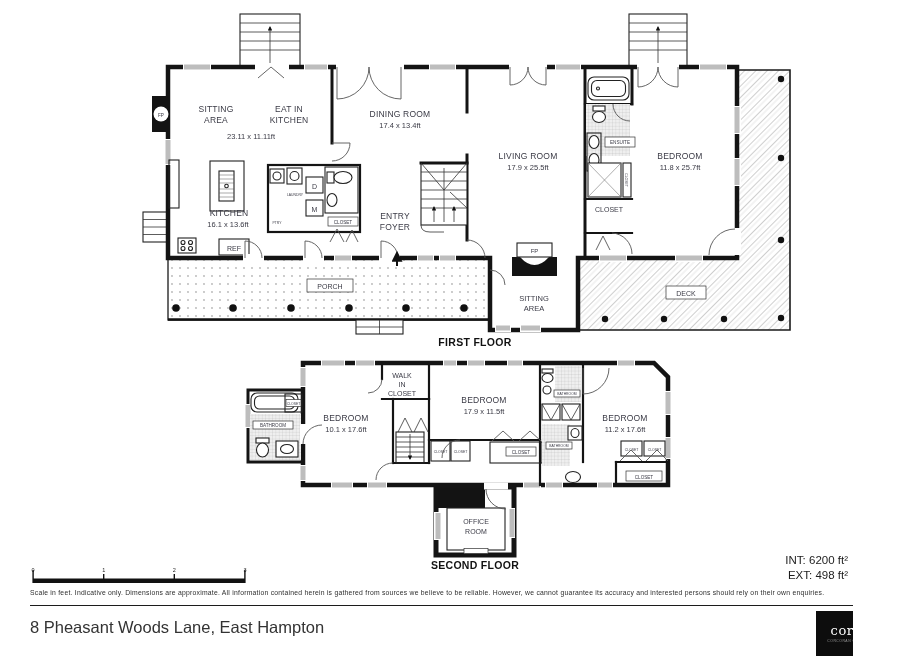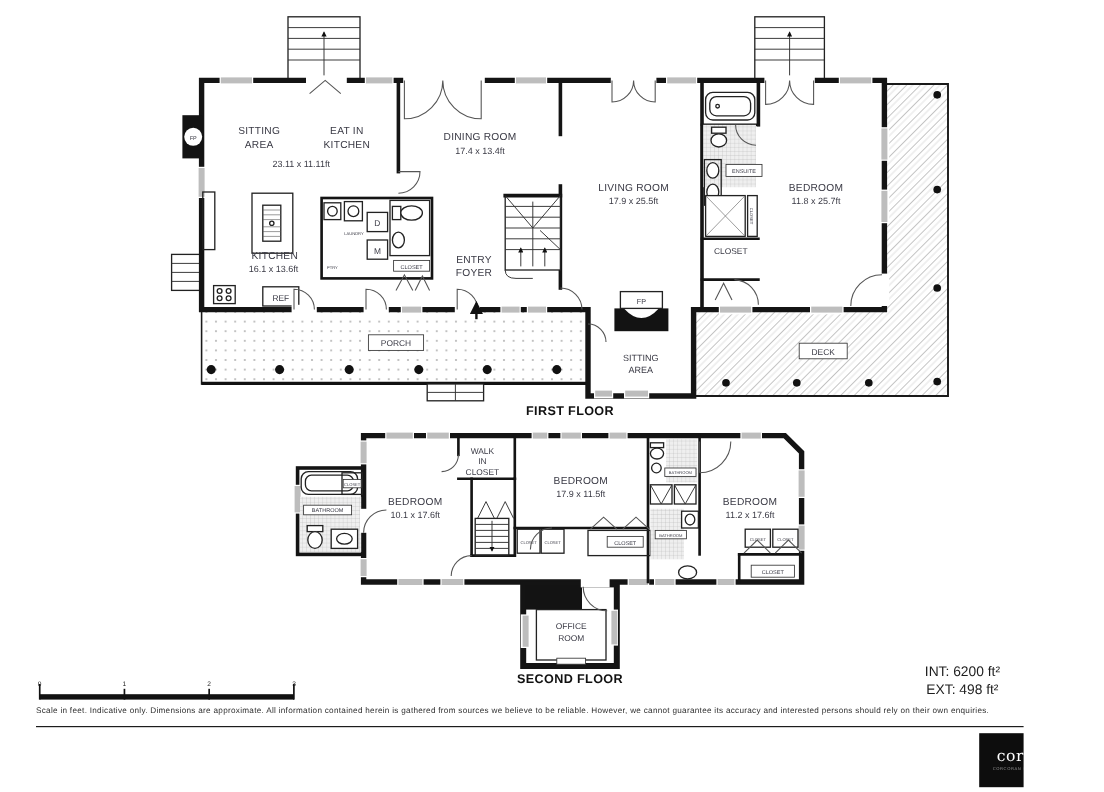--- a/index.html
+++ b/index.html
@@ -25,21 +25,21 @@
   .sm{font-size:6px;}
   .xs{font-size:4.6px;}
   .micro{font-size:3.4px;}
   .title{font-size:10.5px;font-weight:bold;fill:#111;letter-spacing:.3px;}
   .tick{font-size:5.5px;fill:#222;}
   
   .disclaimer{position:absolute;left:30px;top:589px;width:866px;font-size:6.8px;
               color:#2e2e2e;white-space:nowrap;letter-spacing:.24px;}
   .rule{position:absolute;left:30px;top:605px;width:860px;border-top:1.6px solid #1c1c1c;}
   .address{position:absolute;left:30px;top:618px;font-size:16.5px;color:#333;}
-  .areas{position:absolute;left:756px;top:553px;width:92px;text-align:center;
+  .areas{position:absolute;left:756px;top:553px;width:92px;text-align:right;
          font-size:11.5px;color:#1d1d1d;line-height:1.3;}
   .logo{position:absolute;left:816px;top:611px;width:92px;height:45px;background:#0d0d0d;
         display:flex;flex-direction:column;align-items:center;justify-content:center;}
   .logo .nm{font-family:"DejaVu Serif",serif;color:#fff;font-size:13px;
             letter-spacing:.5px;line-height:1;}
   .logo .tg{font-size:3.4px;color:#9a9a9a;letter-spacing:.5px;text-transform:uppercase;margin-top:2px;}
 </style>
 </head>
 <body>
 
@@ -503,19 +503,20 @@
   </g>
 </svg>
 
 <div class="areas">
   <div>INT: 6200 ft²</div>
   <div>EXT: 498 ft²</div>
 </div>
 
 <div class="disclaimer">Scale in feet. Indicative only. Dimensions are approximate. All information contained herein is gathered from sources we believe to be reliable. However, we cannot guarantee its accuracy and interested persons should rely on their own enquiries.</div>
 <div class="rule"></div>
+<div class="address">8 Pheasant Woods Lane, East Hampton</div>
 
 <div class="logo">
   <div class="nm">corcoran</div>
   <div class="tg">corcoran group real estate</div>
 </div>
 
 </div>
 
 </body></html>

